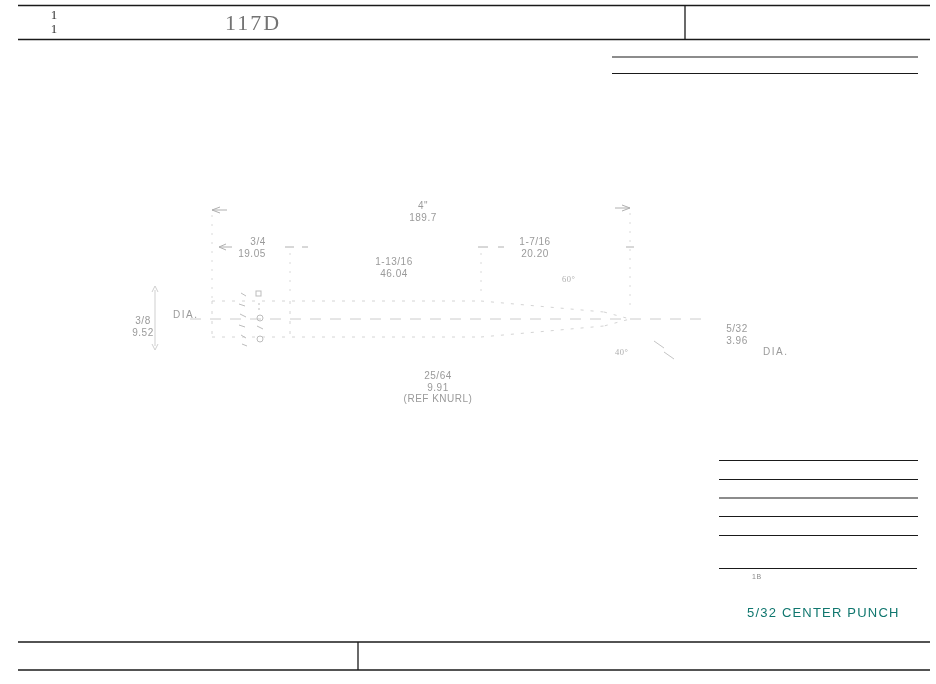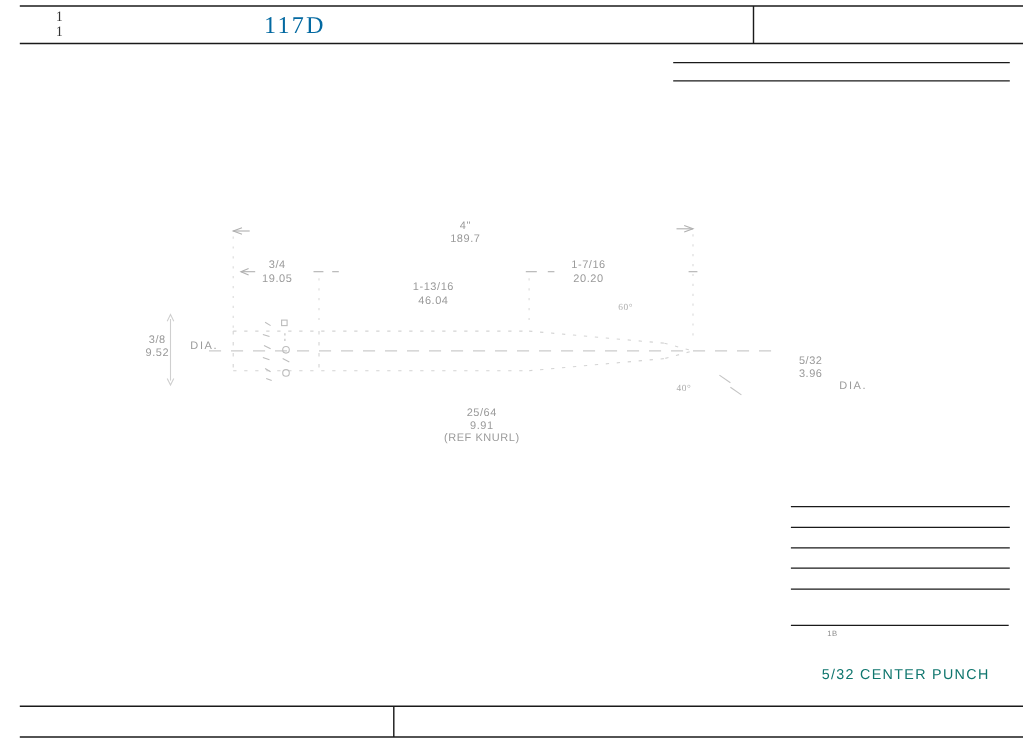--- a/index.html
+++ b/index.html
@@ -8,22 +8,22 @@
     font-family:"Liberation Sans",sans-serif;
   }
   svg.lines{position:absolute;left:0;top:0;width:936px;height:684px;}
 
   
   .sheet-num{
     position:absolute;left:47px;width:14px;text-align:center;
     font:13px "Liberation Serif",serif;color:#333;line-height:13px;
   }
   .drawing-number{
-    position:absolute;left:240px;top:10px;
-    font:22px "Liberation Serif",serif;color:#0369a1;letter-spacing:2px;
+    position:absolute;left:225px;top:10px;
+    font:22px "Liberation Serif",serif;color:#737373;letter-spacing:2px;
   }
 
   
   .dim{
     position:absolute;transform:translateX(-50%);
     color:#9a9a9a;font-size:10px;line-height:11.5px;text-align:center;
     letter-spacing:0.5px;white-space:nowrap;
   }
   .dia-label{
     position:absolute;color:#9a9a9a;font-size:10px;letter-spacing:1.5px;white-space:nowrap;
@@ -135,36 +135,36 @@
 
   <div class="sheet-num" style="top:8px;">1</div>
   <div class="sheet-num" style="top:22px;">1</div>
   <div class="drawing-number">117D</div>
 
   <div class="dim" style="left:423px;top:200px;">
     <div>4"</div>
     <div>189.7</div>
   </div>
 
-  <div class="dim" style="left:252px;top:236px;">
+  <div class="dim" style="left:252px;top:236px;text-align:right;">
     <div>3/4</div>
     <div>19.05</div>
   </div>
 
   <div class="dim" style="left:394px;top:236px;margin-top:20px;">
     <div>1-13/16</div>
     <div>46.04</div>
   </div>
 
   <div class="dim" style="left:535px;top:236px;">
     <div>1-7/16</div>
     <div>20.20</div>
   </div>
 
-  <div class="dim" style="left:143px;top:304px;">
+  <div class="dim" style="left:143px;top:315px;">
     <div>3/8</div>
     <div>9.52</div>
   </div>
   <div class="dia-label" style="left:173px;top:309px;">DIA.</div>
 
   <div class="dim" style="left:737px;top:323px;">
     <div>5/32</div>
     <div>3.96</div>
   </div>
   <div class="dia-label" style="left:763px;top:346px;">DIA.</div>

